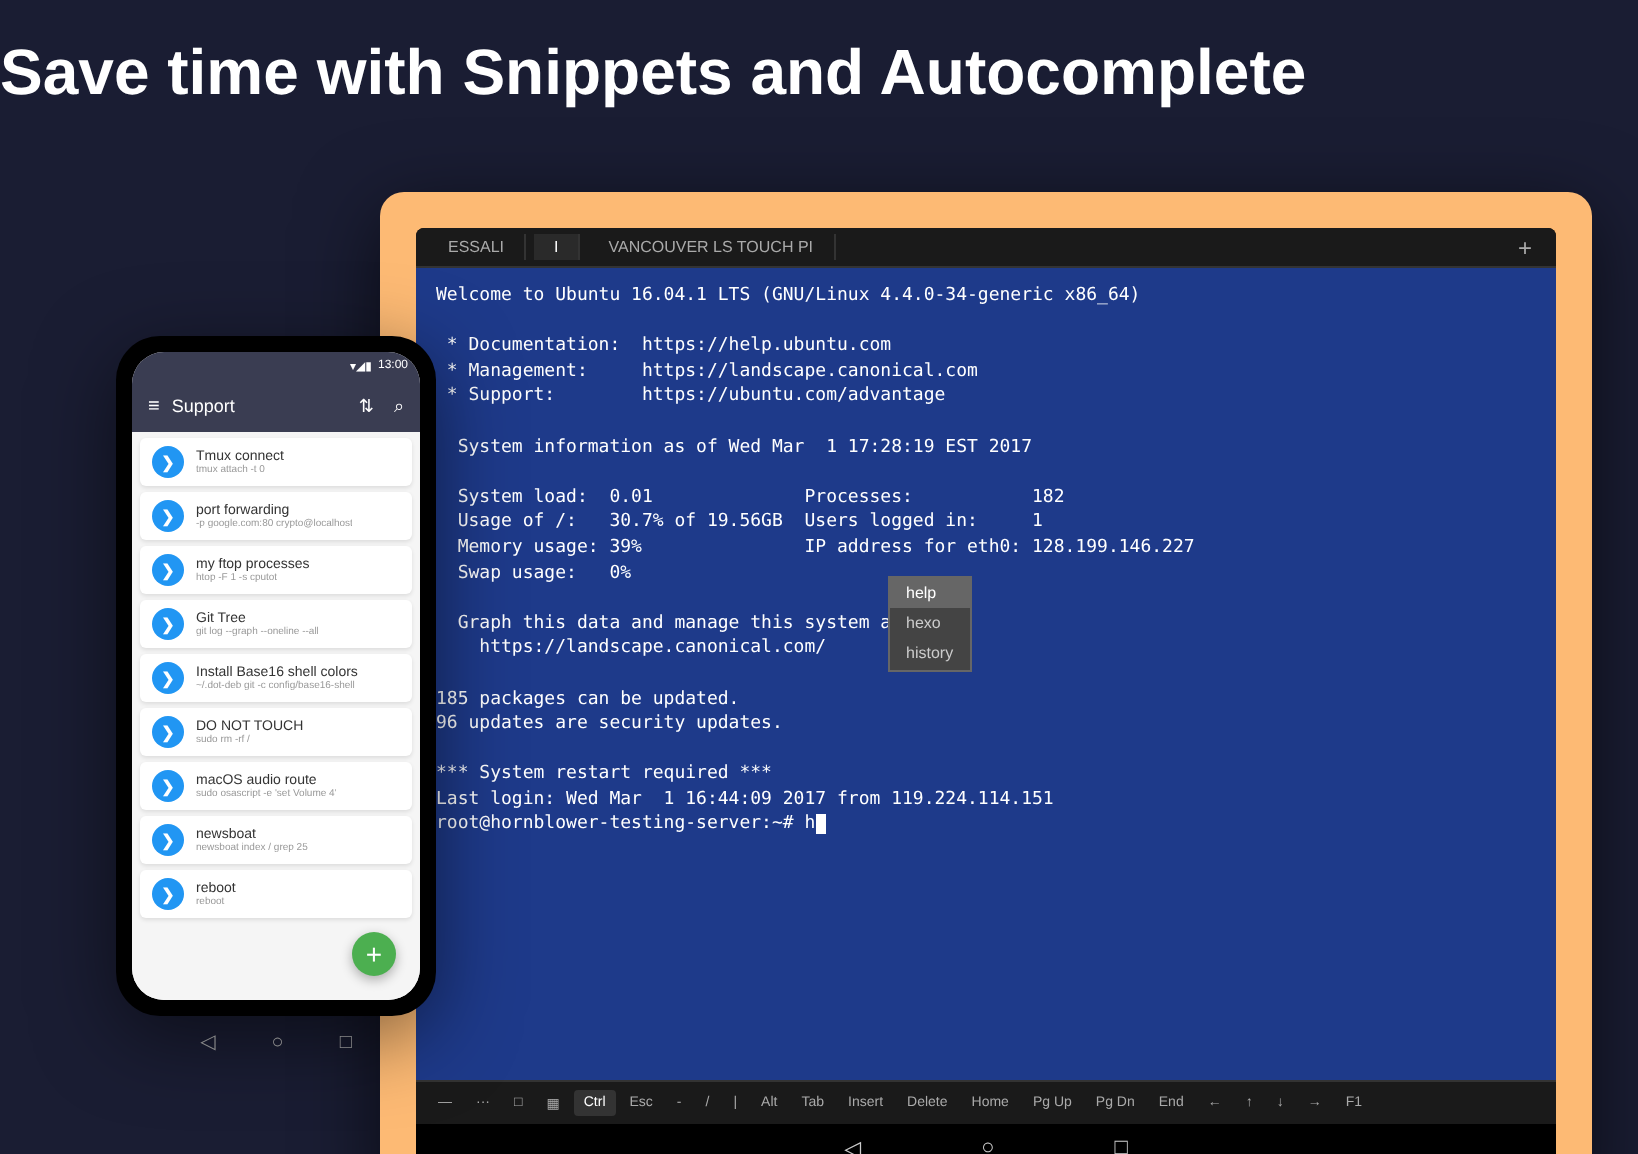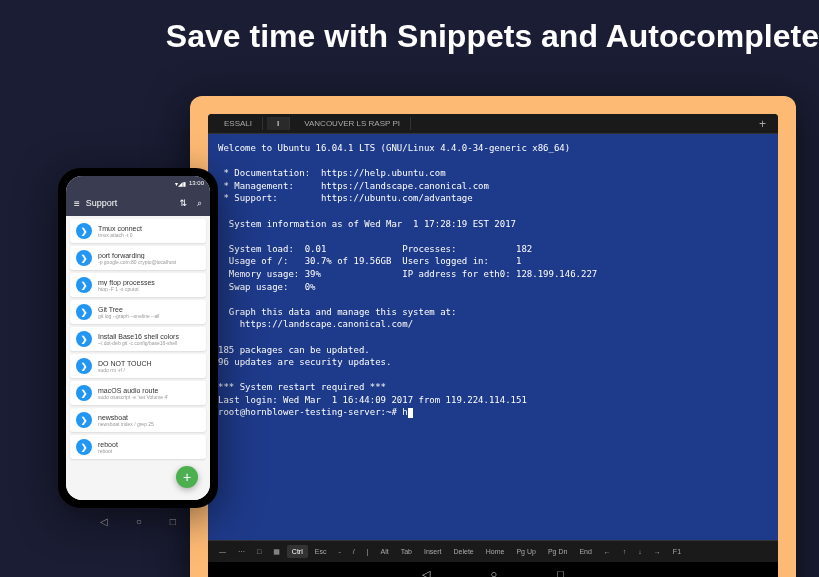--- a/index.html
+++ b/index.html
@@ -1,17 +1,17 @@
 <!DOCTYPE html>
 <html><head>
 <meta charset="utf-8">
 <style>
 *{margin:0;padding:0;box-sizing:border-box;font-family:sans-serif}
 body{background:#1a1d33;width:819px;height:577px;overflow:hidden;position:relative}
-.headline{color:#fff;font-size:32px;font-weight:600;text-align:right;padding:18px 0 0}
+.headline{color:#fff;font-size:32px;font-weight:600;text-align:left;padding:18px 0 0}
 .phone{position:absolute;left:58px;top:168px;width:160px;height:340px;background:#000;border-radius:22px;padding:8px;box-shadow:0 10px 40px rgba(0,0,0,.5);z-index:2}
 .phone-screen{width:100%;height:100%;background:#f5f5f5;border-radius:16px;overflow:hidden;display:flex;flex-direction:column;position:relative}
 .phone-status{height:14px;background:#3a3d52;display:flex;justify-content:flex-end;align-items:center;padding:0 6px;gap:3px}
 .phone-status span{color:#fff;font-size:6px}
 .phone-header{height:26px;background:#3a3d52;display:flex;align-items:center;padding:0 8px;gap:6px}
 .phone-header .hamburger{color:#fff;font-size:10px}
 .phone-header .title{color:#fff;font-size:9px;flex:1}
 .phone-header .icon{color:#fff;font-size:9px;margin-left:4px}
 .snippet-list{flex:1;overflow:hidden;background:#f5f5f5}
 .snippet-item{background:#fff;margin:3px 4px;border-radius:3px;padding:4px 6px;display:flex;align-items:center;gap:6px;box-shadow:0 1px 2px rgba(0,0,0,.1)}
@@ -129,21 +129,21 @@
   <span>◁</span>
   <span>○</span>
   <span>□</span>
 </div>
 
 <div class="tablet">
   <div class="tablet-screen">
     <div class="tab-bar" id="tab-bar">
       <div class="tab">ESSALI</div>
         <div class="tab active">I</div>
-        <div class="tab">VANCOUVER LS RASP PI</div>
+        <div class="tab">VANCOUVER LS TOUCH PI</div>
         <span class="tab-plus">+</span>
     </div>
     <div class="terminal" id="terminal">Welcome to Ubuntu 16.04.1 LTS (GNU/Linux 4.4.0-34-generic x86_64)
 
  * Documentation:  https://help.ubuntu.com
  * Management:     https://landscape.canonical.com
  * Support:        https://ubuntu.com/advantage
 
   System information as of Wed Mar  1 17:28:19 EST 2017
 
@@ -153,21 +153,21 @@
   Swap usage:   0%
 
   Graph this data and manage this system at:
     https://landscape.canonical.com/
 
 185 packages can be updated.
 96 updates are security updates.
 
 *** System restart required ***
 Last login: Wed Mar  1 16:44:09 2017 from 119.224.114.151
-root@hornblower-testing-server:~# h<span class="cursor"></span></div>
+root@hornblower-testing-server:~# h<span class="cursor"></span><div class="autocomplete"><div class="sel">help</div><div>hexo</div><div>history</div></div></div>
     <div class="toolbar" id="toolbar">
         <div class="tb-btn">—</div>
         <div class="tb-btn">···</div>
         <div class="tb-btn">□</div>
         <div class="tb-btn">▦</div>
         <div class="tb-btn hl">Ctrl</div>
         <div class="tb-btn">Esc</div>
         <div class="tb-btn">-</div>
         <div class="tb-btn">/</div>
         <div class="tb-btn">|</div>

